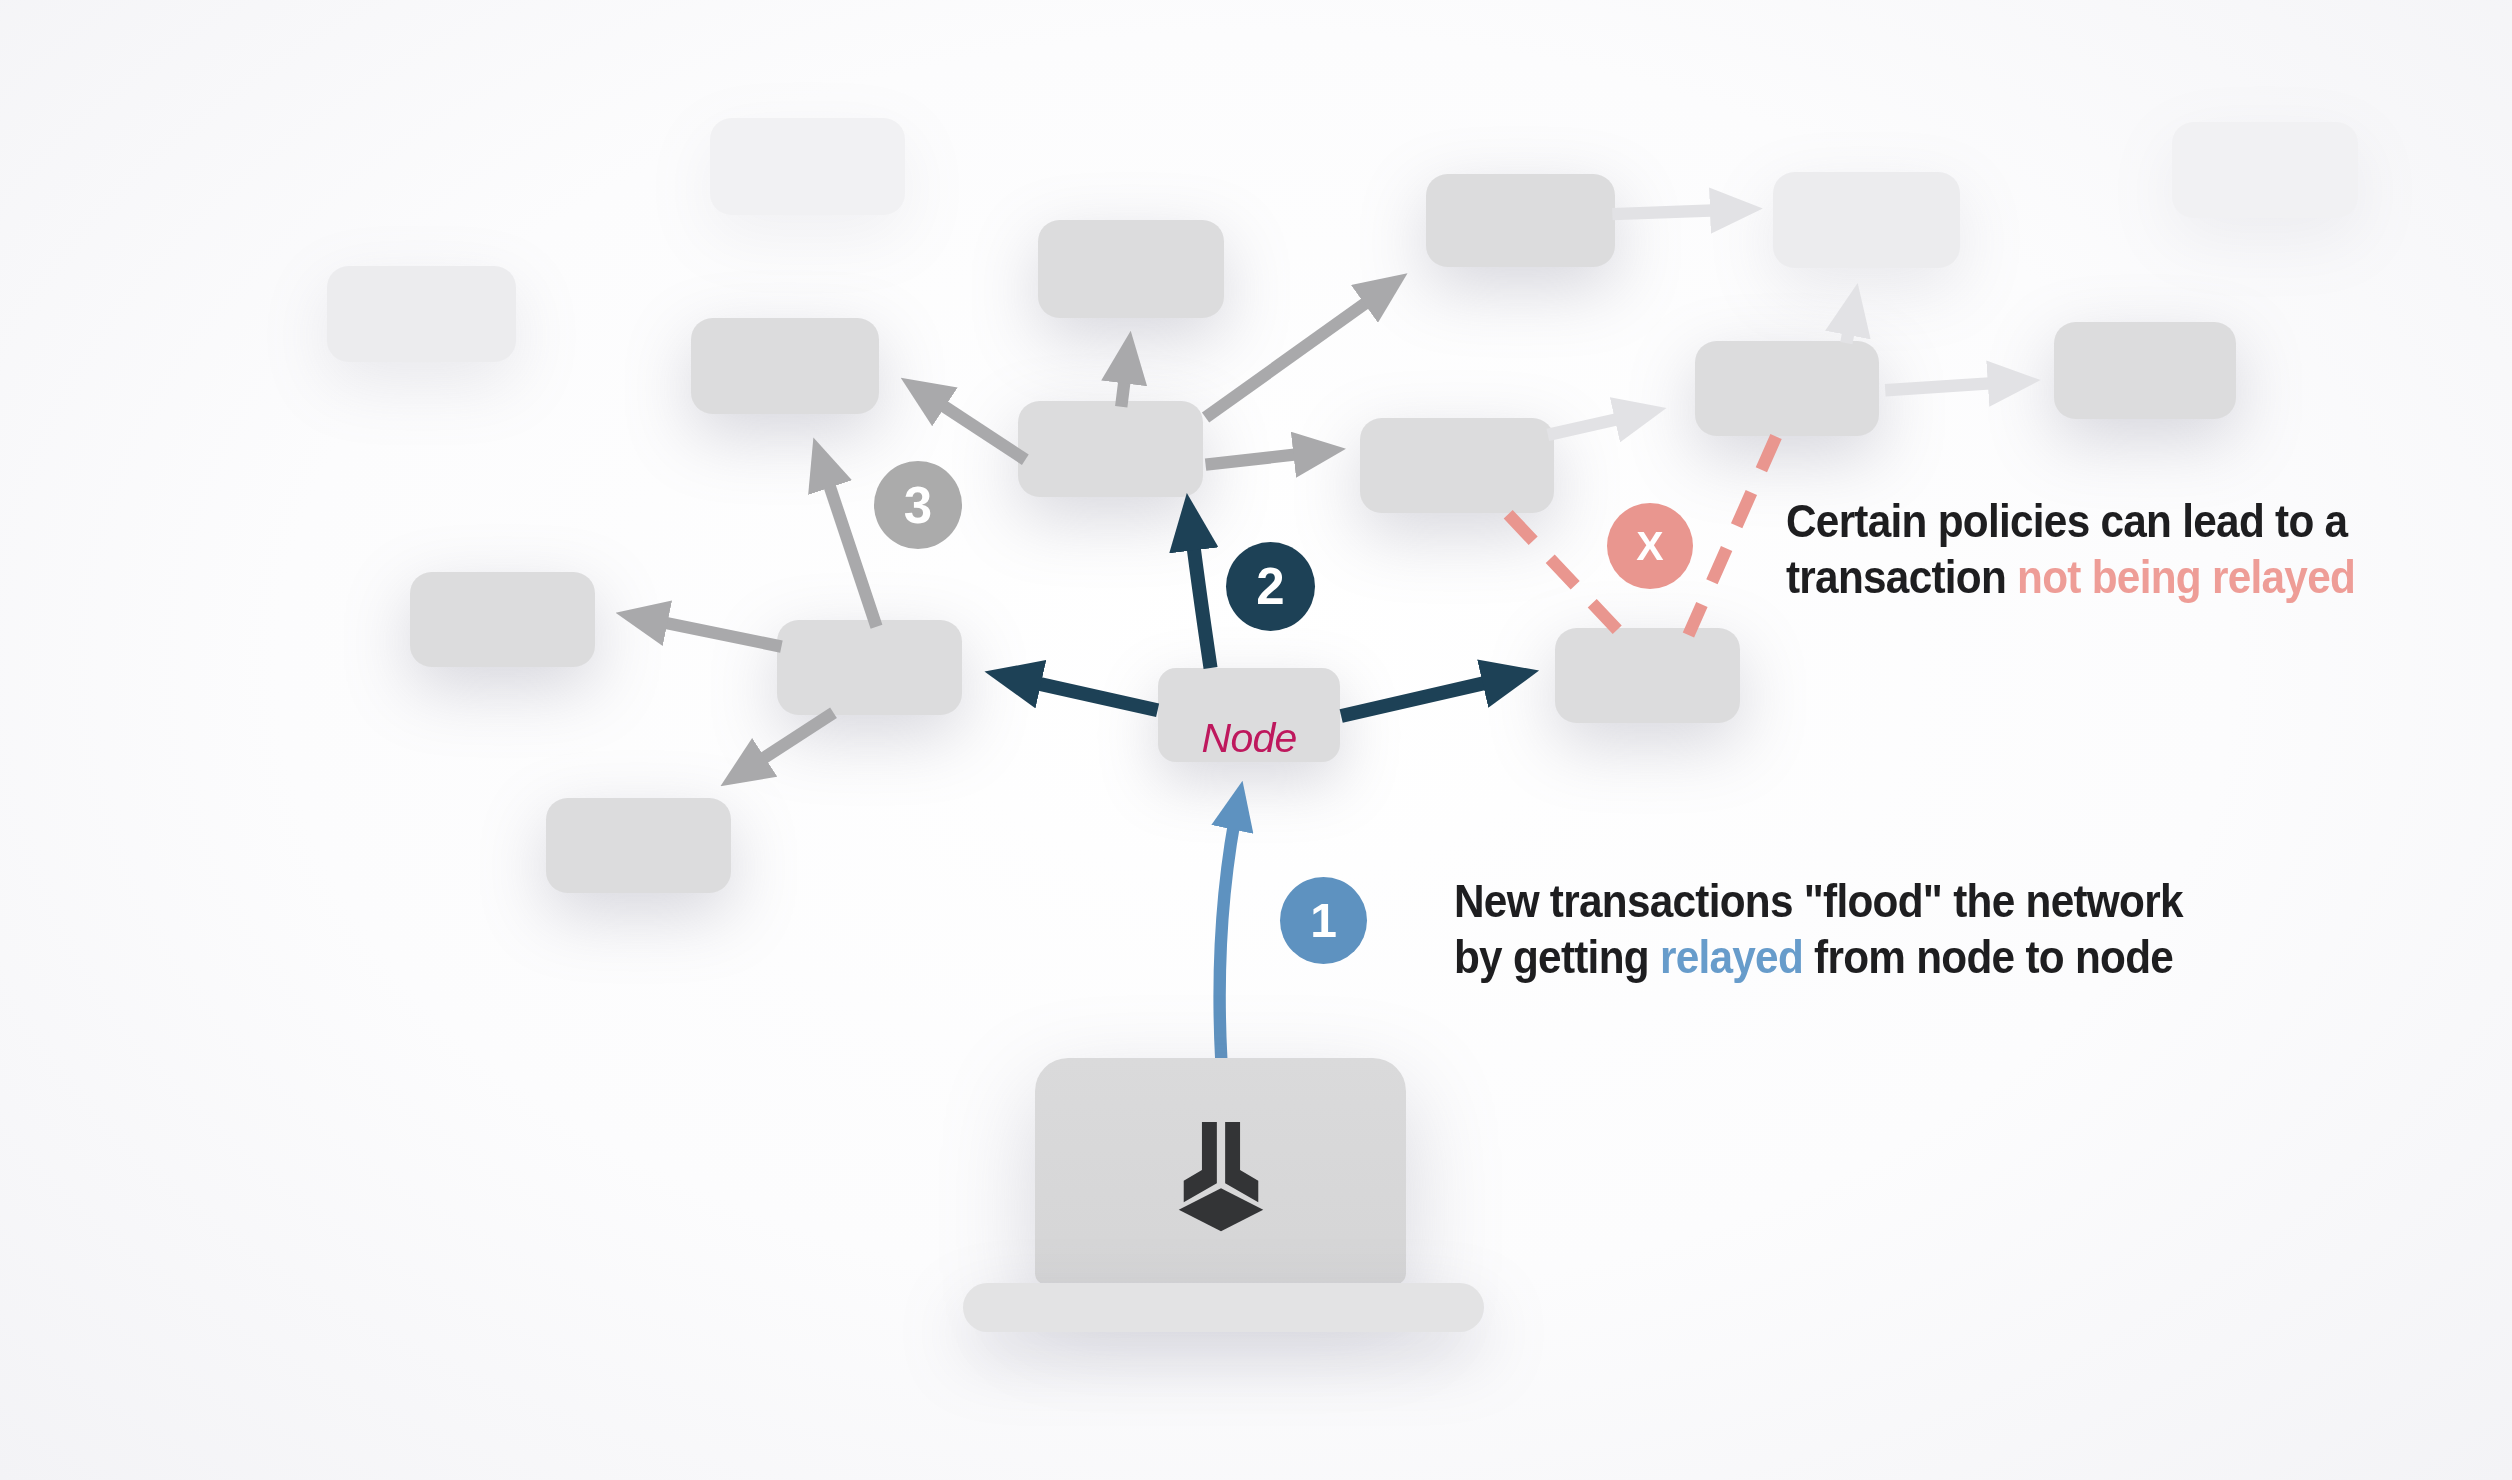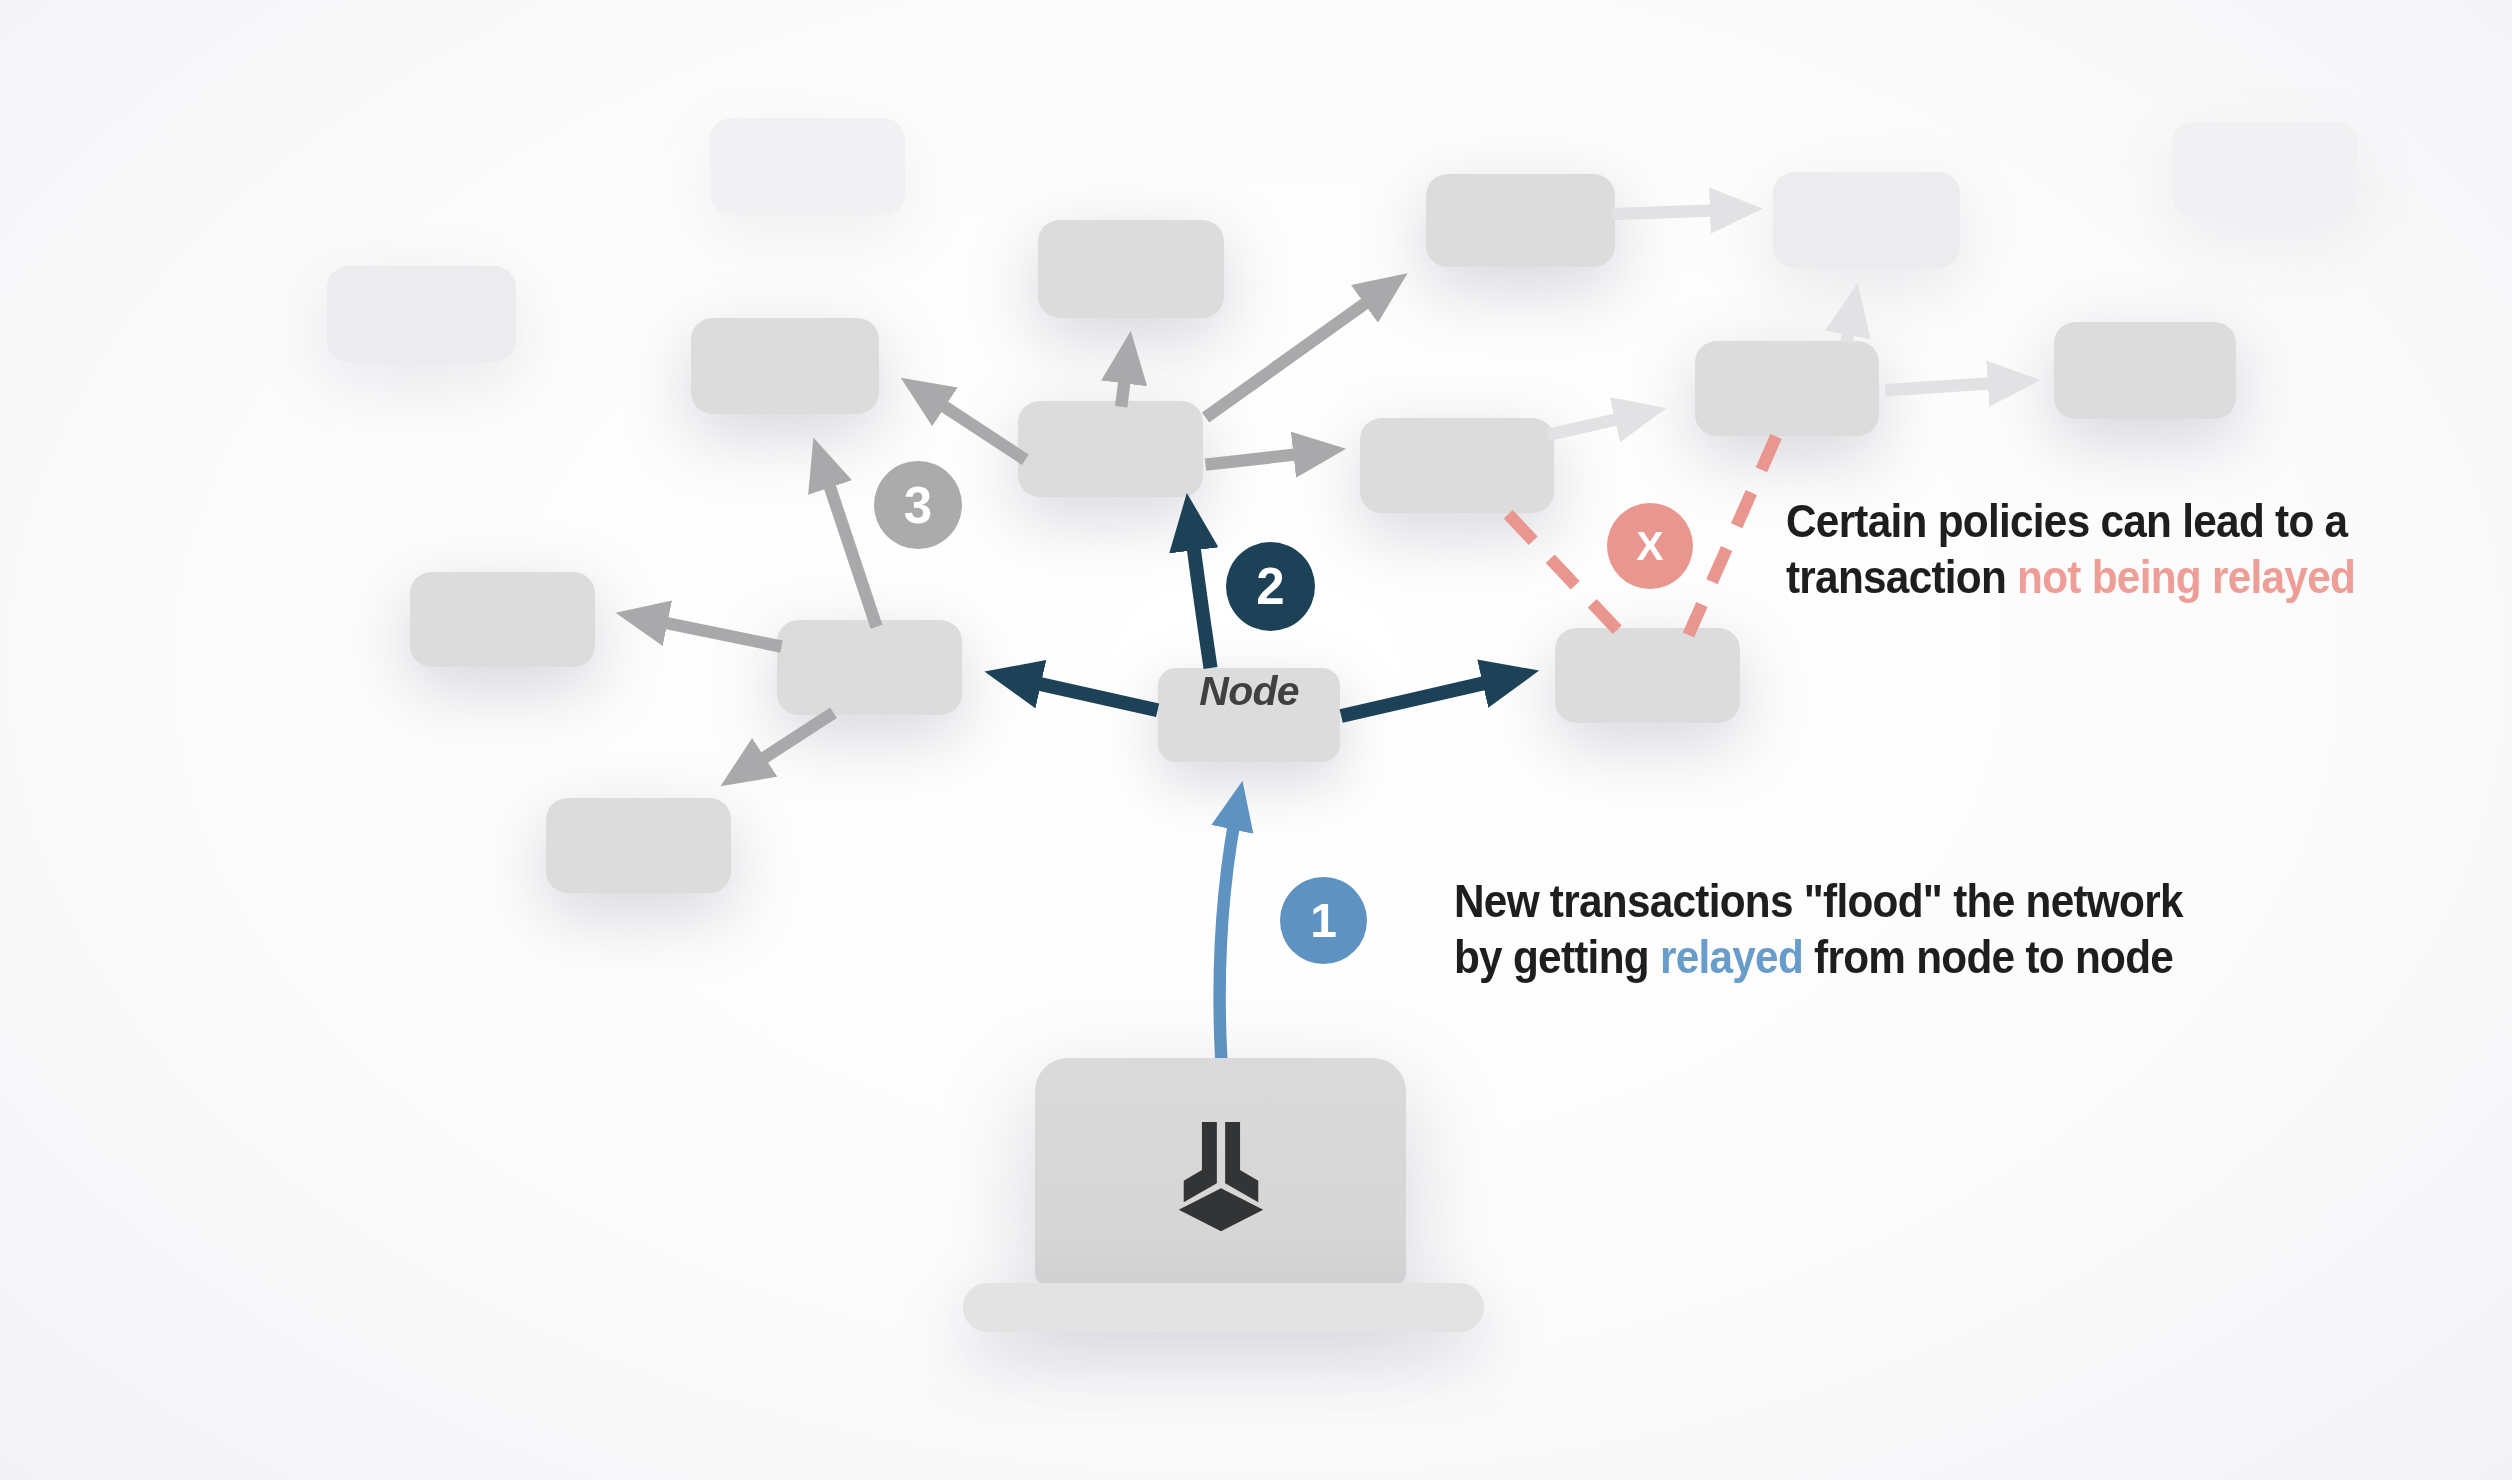--- a/index.html
+++ b/index.html
@@ -22,22 +22,22 @@
     position:absolute;background:var(--box-gray);border-radius:21.5px;
     box-shadow:0 21.5px 66px rgba(128,128,150,0.30);
   }
   .peer-box.faded{background:var(--box-faded);box-shadow:0 21.5px 66px rgba(128,128,150,0.16);}
   .peer-box.ghost{background:var(--box-ghost);box-shadow:0 21.5px 66px rgba(128,128,150,0.10);}
 
   .node-box{
     position:absolute;left:1158px;top:668px;width:182px;height:94px;
     background:var(--box-gray);border-radius:18px;
     box-shadow:0 20px 58px rgba(128,128,150,0.30);
-    display:flex;align-items:flex-start;justify-content:center;
-    font-size:41px;font-weight:700;font-style:italic;color:#404040;
+    display:flex;align-items:flex-end;justify-content:center;
+    font-size:41px;font-weight:400;font-style:italic;color:#be185d;
     letter-spacing:-0.8px;
   }
 
   .arrow-layer{position:absolute;left:0;top:0;width:2512px;height:1480px;}
 
   .badge{
     position:absolute;border-radius:50%;color:#ffffff;
     display:flex;align-items:center;justify-content:center;
     font-weight:700;
   }

